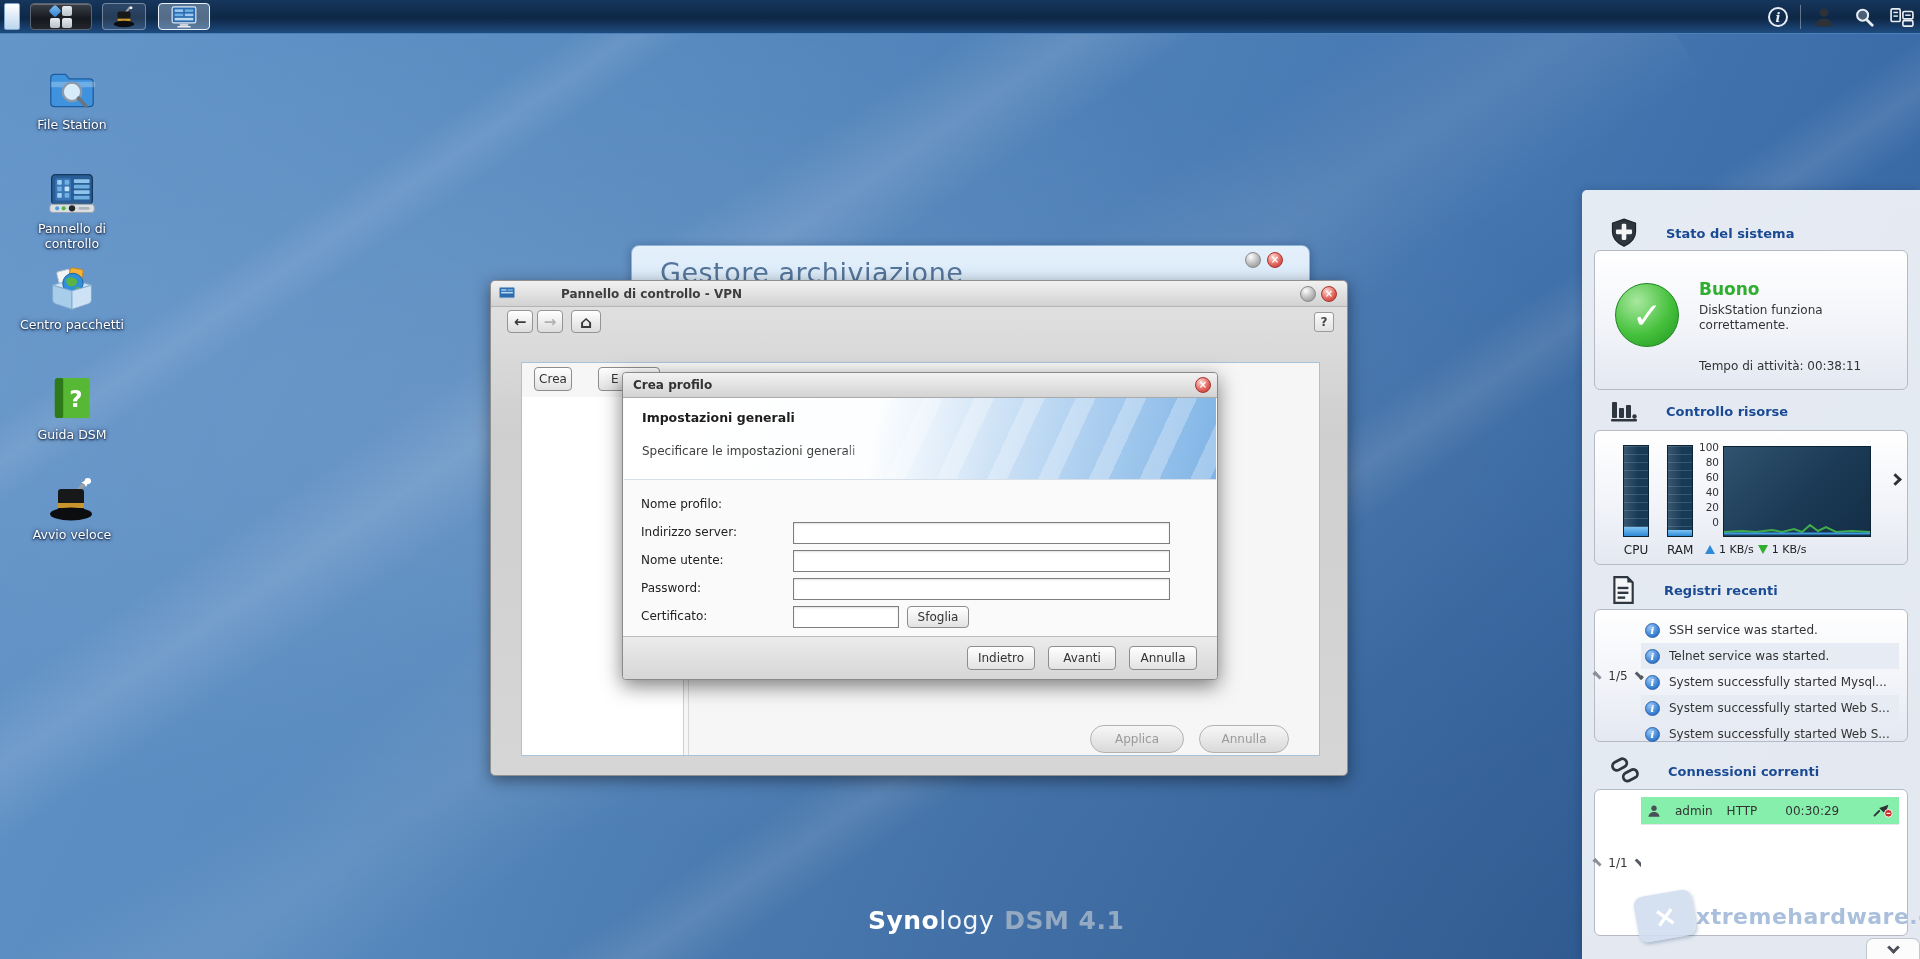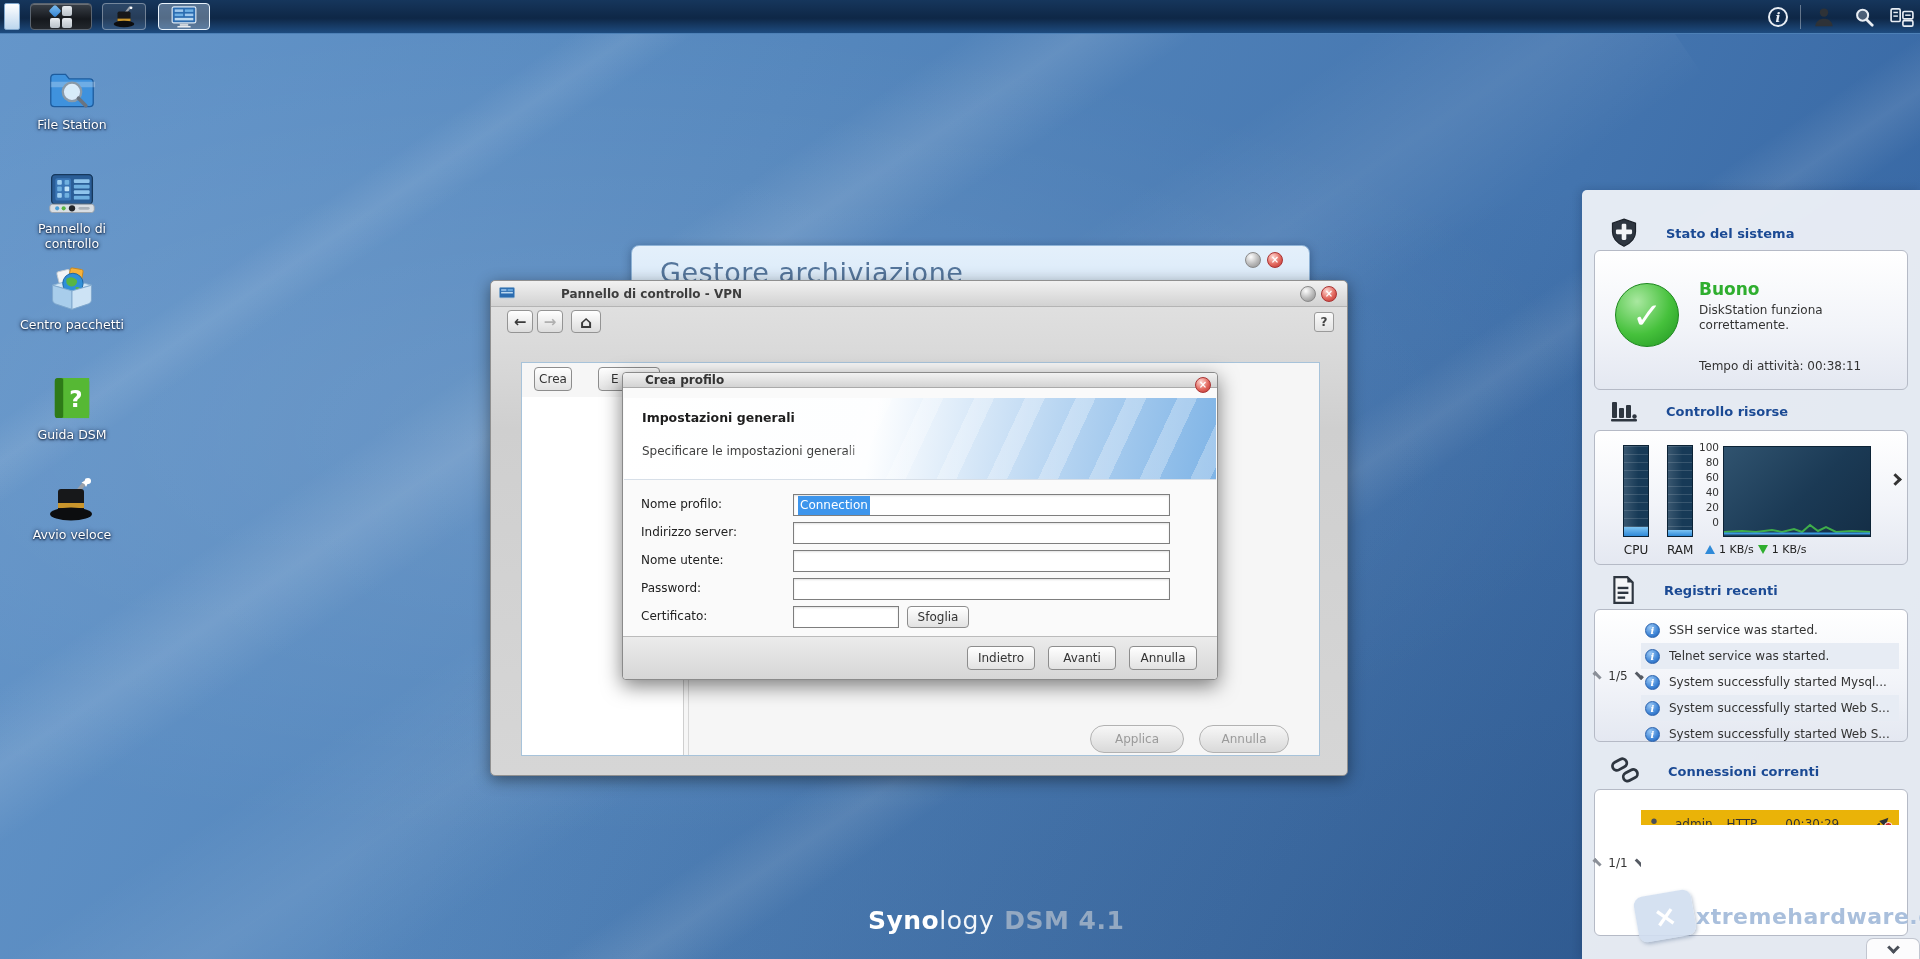--- a/index.html
+++ b/index.html
@@ -80,22 +80,22 @@
   .crea-btn { position:absolute; left:12px; top:4px; width:38px; height:24px; }
   .second-btn { position:absolute; left:76px; top:4px; width:62px; height:24px; text-align:left; padding-left:12px; }
   .pill { position:absolute; height:28px; border-radius:14px; border:1px solid #b2b2b2;
     background:linear-gradient(180deg,#f7f7f7,#d9d9d9); color:#9a9a9a; font-size:12px; cursor:default; font-family:inherit; }
   .pill.applica { left:568px; top:362px; width:94px; }
   .pill.annulla { left:677px; top:362px; width:90px; }
 
   
   .dialog { position:absolute; left:622px; top:372px; width:596px; height:308px; z-index:30;
     background:#fafafa; border:1px solid #8a8a8a; border-radius:4px; box-shadow:0 6px 20px rgba(0,0,0,.5); }
-  .dialog .dbar { position:absolute; left:0; top:0; right:0; height:15px; border-radius:4px 4px 0 0;
-    background:linear-gradient(180deg,#f2f2f2,#d3d3d3); border-bottom:1px solid #aaa; display:flex; align-items:flex-start;padding-left:12px; }
+  .dialog .dbar { position:absolute; left:0; top:0; right:0; height:25px; border-radius:4px 4px 0 0;
+    background:linear-gradient(180deg,#f2f2f2,#d3d3d3); border-bottom:1px solid #aaa; display:flex; align-items:center; }
   .dialog .dbar .dtitle { font-weight:bold; color:#333; margin-left:10px; }
   .dialog .dbar .sphere { position:absolute; right:6px; top:4px; }
   .banner { position:absolute; left:1px; top:25px; right:1px; height:82px;
     background:linear-gradient(100deg,#ffffff 0%,#fdfeff 42%,#b9d6f2 72%,#7fb4e6 100%); border-bottom:1px solid #d7dfe8; overflow:hidden; }
   .banner::after { content:""; position:absolute; right:-40px; top:-30px; width:420px; height:160px;
     background:repeating-linear-gradient(115deg, rgba(255,255,255,.28) 0 18px, rgba(255,255,255,0) 18px 46px); }
   .banner .hd { position:absolute; left:18px; top:12px; font-weight:bold; font-size:12.5px; color:#1d1d1d; }
   .banner .sub { position:absolute; left:18px; top:46px; font-size:12px; color:#3f3f3f; }
   .frm-row { position:absolute; left:0; width:100%; height:22px; }
   .frm-row .flabel { position:absolute; left:18px; top:3px; color:#222; }
@@ -143,21 +143,21 @@
   .chev.down { transform:rotate(135deg); border-color:#555a63; }
   .pager .pnum { color:#333; }
   .logrows { position:absolute; left:46px; right:8px; top:7px; }
   .logrow { height:26px; display:flex; align-items:center; gap:9px; padding:0 4px; white-space:nowrap; overflow:hidden; }
   .logrow:nth-child(even) { background:#e7ecf4; }
   .ibullet { flex:0 0 15px; width:15px; height:15px; border-radius:50%;
     background:radial-gradient(circle at 35% 28%, #9cc9f5, #3f85d6 60%, #1f5cb0); border:1px solid #2a62ad;
     color:#fff; font:italic bold 10px "DejaVu Serif","Liberation Serif",serif; display:flex; align-items:center; justify-content:center; }
   .logtext { color:#333; overflow:hidden; text-overflow:ellipsis; }
 
-  .connrow { position:absolute; left:46px; right:8px; top:20px; height:28px; background:#eab308; border-bottom:1px solid #e2e6ee;
+  .connrow { position:absolute; left:46px; right:8px; top:7px; height:28px; background:#86efac; border-bottom:1px solid #e2e6ee;
     display:flex; align-items:center; gap:14px; padding:0 6px; color:#333; }
   .connarea { position:absolute; left:46px; right:8px; top:35px; bottom:8px; background:#fff; }
 
   .watermark { position:absolute; left:1636px; top:893px; z-index:8; display:flex; align-items:center; pointer-events:none; }
   .wm-tile { width:58px; height:46px; border-radius:9px; background:rgba(208,222,240,.9); transform:rotate(-10deg);
     box-shadow:1px 2px 4px rgba(60,90,130,.35); display:flex; align-items:center; justify-content:center;
     color:#fff; font-size:28px; font-weight:bold; }
   .wm-text { margin-left:2px; font-size:22px; font-weight:bold; color:#a9bfdc; text-shadow:0 1px 1px rgba(255,255,255,.5); letter-spacing:.5px; }
   .collapse-tab { position:absolute; left:1866px; top:938px; width:54px; height:21px; z-index:9; background:#fcfcfd;
     border:1px solid #c2c6d0; border-bottom:none; border-radius:7px 7px 0 0; display:flex; align-items:center; justify-content:center; cursor:pointer; }
@@ -370,21 +370,20 @@
       <span class="dtitle">Crea profilo</span>
       <div class="sphere red">×</div>
     </div>
     <div class="banner">
       <div class="hd">Impostazioni generali</div>
       <div class="sub">Specificare le impostazioni generali</div>
     </div>
 
     <div class="frm-row" style="top:121px;">
       <span class="flabel">Nome profilo:</span>
-      <div class="tfield"><span class="sel-text">Connection</span></div>
     </div>
     <div class="frm-row" style="top:177px;">
       <span class="flabel">Nome utente:</span>
       <input class="tfield" value="" style="">
     </div>
     <div class="frm-row" style="top:149px;">
       <span class="flabel">Indirizzo server:</span>
       <input class="tfield" value="" style="">
     </div>
     <div class="frm-row" style="top:205px;">

